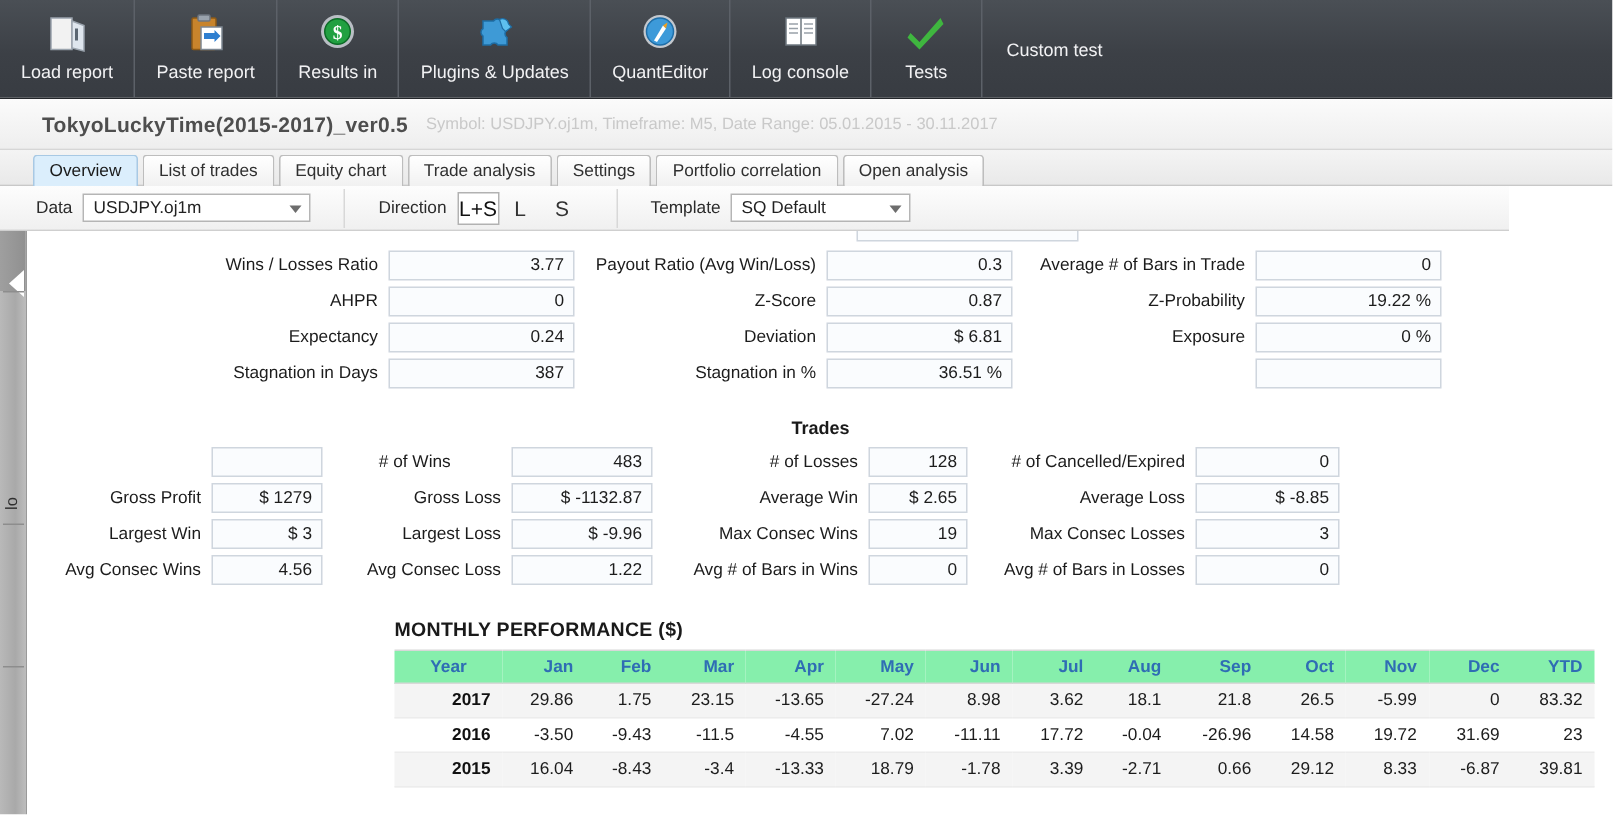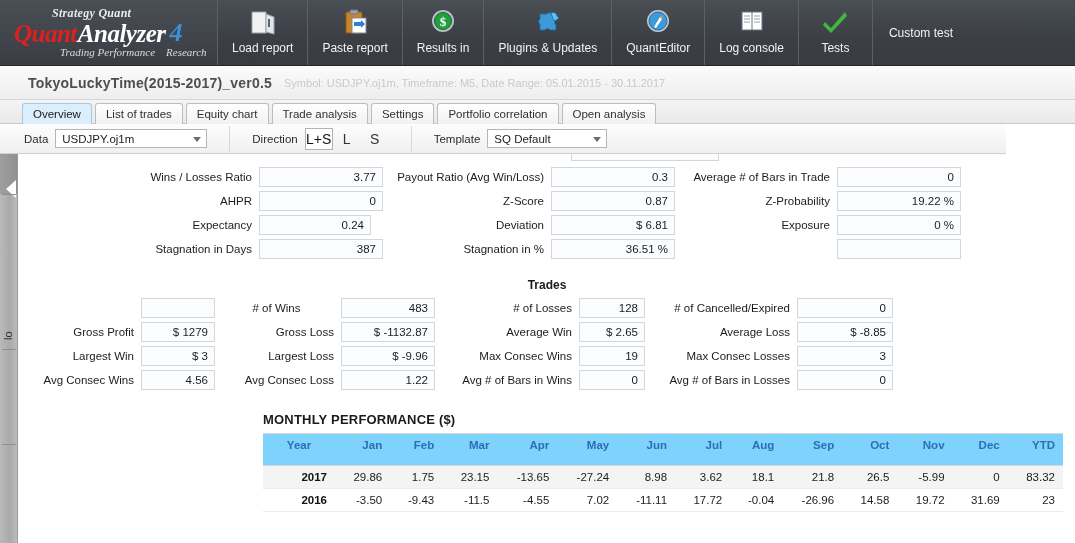--- a/index.html
+++ b/index.html
@@ -220,59 +220,43 @@
   .monthly-title {
     font-size: 13px; font-weight: bold; color: #1a1a1a;
     letter-spacing: .2px; margin-bottom: 6px;
   }
   table.monthly {
     border-collapse: collapse; width: 800px;
     font-size: 11.5px;
   }
   table.monthly thead th {
     color: #2f6db4; font-weight: bold; font-size: 11.5px;
-    padding: 5px 8px 14px; text-align: right;
+    padding: 5px 8px 4px; text-align: right;
     border-top: 1px solid #d8d8d8;
     border-bottom: 1px solid #d8d8d8;
-    background: #7dd3fc;
+    background: #86efac;
   }
   table.monthly thead th.col-year { text-align: center; width: 72px; }
   table.monthly tbody td {
     padding: 5px 8px; text-align: right; color: #1c1c1c;
     border-bottom: 1px solid #ececec;
   }
   table.monthly tbody td.yearcell {
     font-weight: bold; text-align: right; color: #111;
   }
   table.monthly tbody tr.odd td { background: #f4f4f4; }
   table.monthly tbody tr.even td { background: #ffffff; }
   .neg { color: #e02020; }
 </style>
 </head>
 <body>
 
 <div id="app">
 
   <div class="toolbar">
-    <div class="logo-cell">
-      <div class="logo-line1">
-        <span>Strategy</span>
-        <span class="q2">Quant</span>
-      </div>
-      <div class="logo-line2">
-        <span class="logo-quant">Quant</span>
-        <span class="logo-analyzer">Analyzer</span>
-        <span class="logo-four">4</span>
-      </div>
-      <div class="logo-line3">
-        <span>Trading Performance</span>
-        &nbsp;&nbsp;
-        <span>Research</span>
-      </div>
-    </div>
 
     <div class="tb-item">
       <span>
         <svg class="tb-icon" viewBox="0 0 30 28">
           <polygon points="4,4 18,4 18,25 4,25" fill="#f2f2f2" stroke="#9aa3ad" stroke-width="1"></polygon>
           <polygon points="18,6 26,9 26,26 18,24" fill="#dfe6ee" stroke="#9aa3ad" stroke-width="1"></polygon>
           <rect x="20" y="11" width="2" height="8" fill="#5b6672"></rect>
         </svg>
       </span>
       <span class="tb-label">Load report</span>
@@ -436,21 +420,21 @@
       <div class="stat-row">
         <div class="stat-label" style="width:240px;">Wins / Losses Ratio</div>
         <div class="stat-field" style="width:124px;">3.77</div>
       </div>
       <div class="stat-row">
         <div class="stat-label" style="width:240px;">AHPR</div>
         <div class="stat-field" style="width:124px;">0</div>
       </div>
       <div class="stat-row">
         <div class="stat-label" style="width:240px;">Expectancy</div>
-        <div class="stat-field" style="width:112px;">0.24</div>
+        <div class="stat-field" style="width:124px;">0.24</div>
       </div>
       <div class="stat-row">
         <div class="stat-label" style="width:240px;">Stagnation in Days</div>
         <div class="stat-field" style="width:124px;">387</div>
       </div>
     </div>
 
     <div class="stat-block" style="left:370px; top:12px;">
       <div class="stat-row">
         <div class="stat-label" style="width:162px;">Payout Ratio (Avg Win/Loss)</div>
@@ -614,18 +598,34 @@
             <td>7.02</td>
             <td class="neg">-11.11</td>
             <td>17.72</td>
             <td class="neg">-0.04</td>
             <td class="neg">-26.96</td>
             <td>14.58</td>
             <td>19.72</td>
             <td>31.69</td>
             <td>23</td>
           </tr>
+          <tr class="odd">
+            <td class="yearcell">2015</td>
+            <td>16.04</td>
+            <td class="neg">-8.43</td>
+            <td class="neg">-3.4</td>
+            <td class="neg">-13.33</td>
+            <td>18.79</td>
+            <td class="neg">-1.78</td>
+            <td>3.39</td>
+            <td class="neg">-2.71</td>
+            <td>0.66</td>
+            <td>29.12</td>
+            <td>8.33</td>
+            <td class="neg">-6.87</td>
+            <td>39.81</td>
+          </tr>
         </tbody>
       </table>
     </div>
 
   </div>
 </div>
 
 </body></html>

